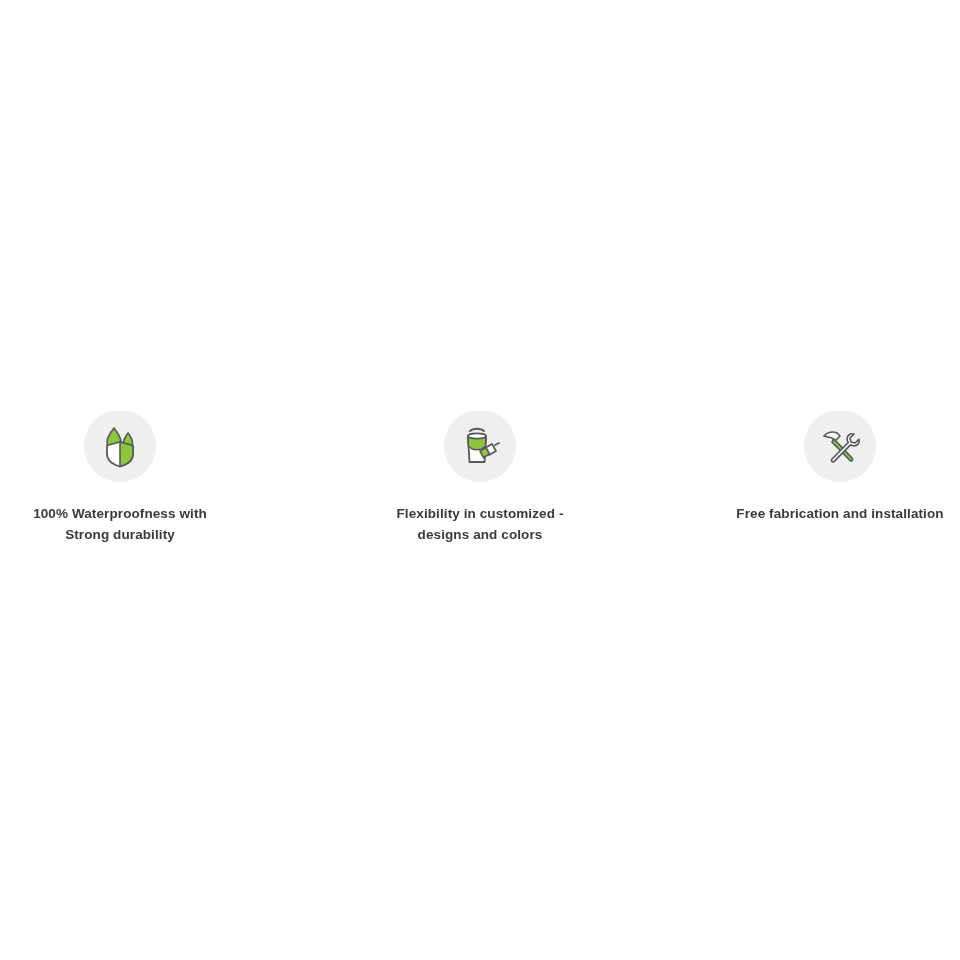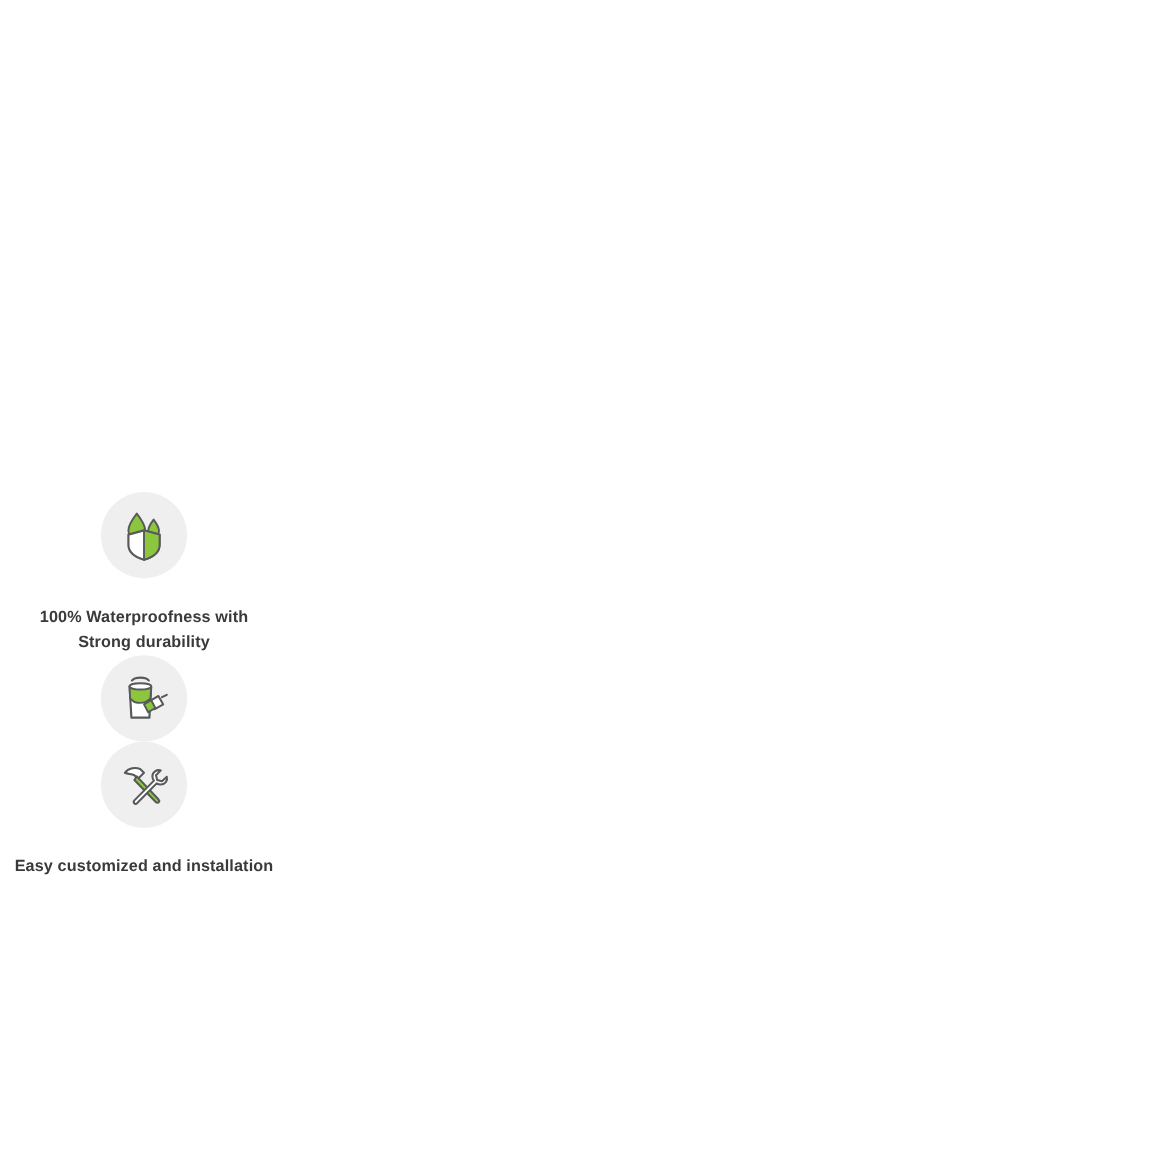--- a/index.html
+++ b/index.html
@@ -18,21 +18,21 @@
     background: #ffffff;
     overflow: hidden;
   }
 
   .features-row {
     position: absolute;
     top: 410px;
     left: 0;
     width: 960px;
     display: flex;
-    flex-direction: column;
+    flex-direction: row;
     align-items: flex-start;
     justify-content: space-between;
   }
 
   .feature {
     width: 240px;
     display: flex;
     flex-direction: column;
     align-items: center;
   }
@@ -90,27 +90,29 @@
         <svg width="56" height="56" viewBox="0 0 56 56">
           <path d="M16 18 L34 18 L32.5 44 L17.5 44 Z" fill="#ffffff" stroke="#58595b" stroke-width="1.8" stroke-linejoin="round"></path>
           <path d="M16 18 L34 18 L33.4 28 C30 31.5, 25 32.5, 20 31 L16.4 28 Z" fill="#8cc63f" stroke="#58595b" stroke-width="1.6" stroke-linejoin="round"></path>
           <path d="M18 13 C21 10, 29 10, 32 13" fill="none" stroke="#58595b" stroke-width="1.8" stroke-linecap="round"></path>
           <ellipse cx="25" cy="18" rx="9" ry="2.6" fill="#ffffff" stroke="#58595b" stroke-width="1.6"></ellipse>
           <path d="M33 30 L40 26 L44 33 L37 37 Z" fill="#ffffff" stroke="#58595b" stroke-width="1.7" stroke-linejoin="round"></path>
           <path d="M28 33 L34 29.5 L37.5 36 L31.5 39.5 Z" fill="#8cc63f" stroke="#58595b" stroke-width="1.6" stroke-linejoin="round"></path>
           <path d="M43 27 L47 25" fill="none" stroke="#58595b" stroke-width="1.7" stroke-linecap="round"></path>
         </svg>
       </div>
+      <div class="feature-caption">Flexibility in customized -
+designs and colors</div>
     </div>
 
     <div class="feature">
       <div class="icon-circle">
         <svg width="56" height="56" viewBox="0 0 56 56">
           <path d="M12 18 C15 14, 21 13, 25 15 L28 18 L23 23 L20 20 C17.5 19, 14.5 19, 12 18 Z" fill="#ffffff" stroke="#58595b" stroke-width="1.7" stroke-linejoin="round"></path>
           <path d="M22 21 L40 40 C41.5 41.5, 40 44, 38 42.5 L20 24 Z" fill="#8cc63f" stroke="#58595b" stroke-width="1.7" stroke-linejoin="round"></path>
           <path d="M42 16 C38.5 15, 35 17.5, 35 21 C35 22.3, 35.5 23.5, 36.3 24.5 L20 41 C18.5 42.5, 20.5 45, 22.2 43.4 L38.5 26.8 C39.4 27.4, 40.6 27.8, 42 27.8 C45.5 27.8, 48 24.8, 47 21.3 L43 25 L39 24 L38 20 Z" fill="#ffffff" stroke="#58595b" stroke-width="1.7" stroke-linejoin="round"></path>
         </svg>
       </div>
-      <div class="feature-caption">Easy customized and installation</div>
+      <div class="feature-caption">Free fabrication and installation</div>
     </div>
 
   </div>
 </div>
 
 </body></html>

